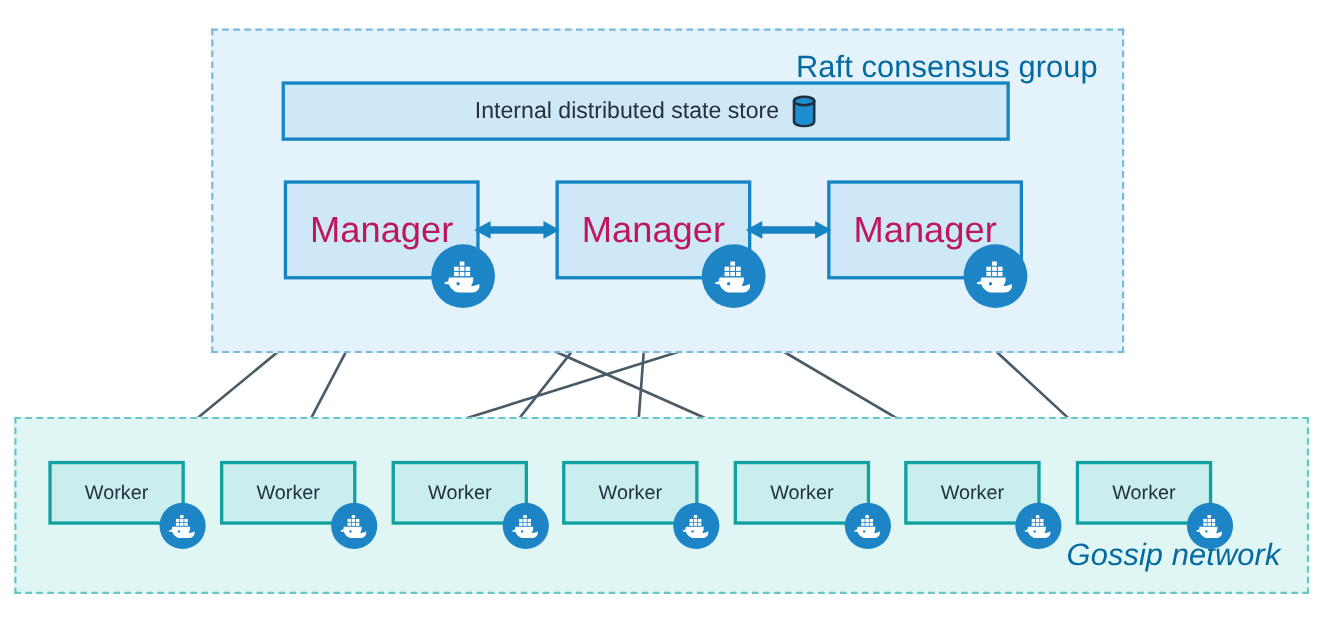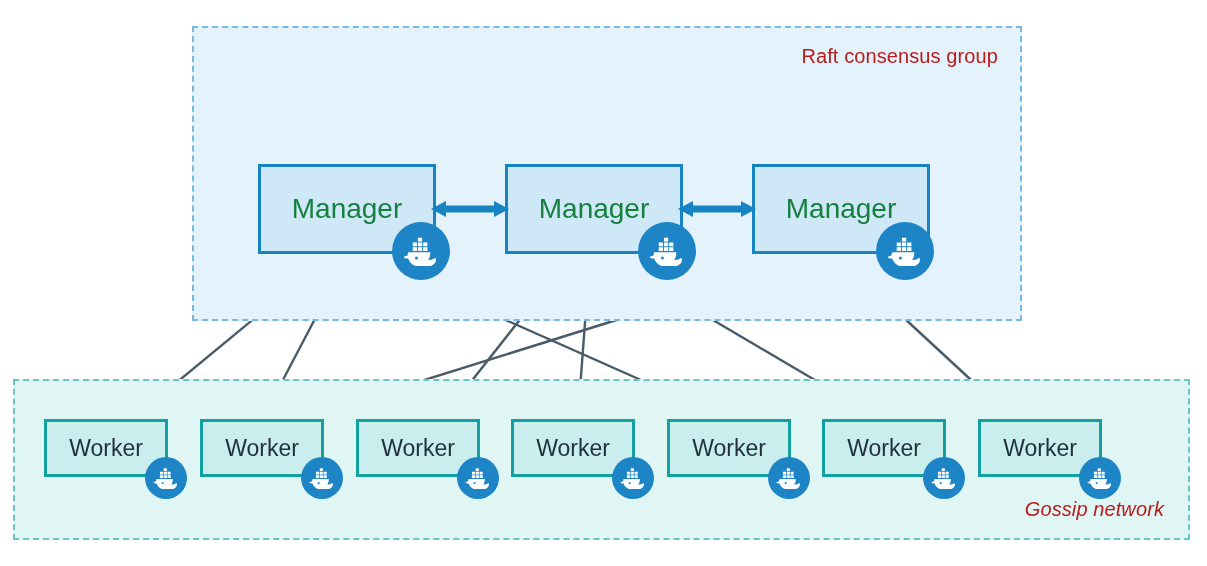--- a/index.html
+++ b/index.html
@@ -44,22 +44,22 @@
   .group.gossip {
     left: 13px;
     top: 379px;
     width: 1177px;
     height: 161px;
     background: #e0f6f5;
     border: 2px dashed #69c6c4;
   }
   .group-label {
     position: absolute;
-    font-size: 20px;
-    color: #b91c1c;
+    font-size: 28px;
+    color: #0369a1;
     white-space: nowrap;
     letter-spacing: 0.1px;
   }
   .group.raft .group-label {
     right: 22px;
     top: 17px;
   }
   .group.gossip .group-label {
     right: 24px;
     bottom: 17px;
@@ -100,43 +100,43 @@
     width: 178px;
     height: 90px;
     box-sizing: border-box;
     background: #cfe8f7;
     border: 3px solid #1683c3;
     display: flex;
     align-items: center;
     justify-content: center;
   }
   .manager .label {
-    font-size: 28px;
-    color: #15803d;
+    font-size: 33px;
+    color: #be185d;
     white-space: nowrap;
   }
   .manager.m1 { left: 258px; }
   .manager.m2 { left: 505px; }
   .manager.m3 { left: 752px; }
 
   
   .worker {
     position: absolute;
     top: 419px;
     width: 124px;
     height: 58px;
     box-sizing: border-box;
     background: #c9eeed;
     border: 3px solid #12a0a0;
     display: flex;
     align-items: center;
     justify-content: center;
   }
   .worker .label {
-    font-size: 23px;
+    font-size: 18px;
     color: #23313f;
     white-space: nowrap;
   }
 
   
   .docker-badge {
     position: absolute;
     width: 58px;
     height: 58px;
     border-radius: 50%;
@@ -191,20 +191,27 @@
 
       <path d="M818,257 L306,417"></path>
       <path d="M838,257 L1010,416"></path>
     </g>
   </svg>
 
   <div class="group raft">
     <span class="group-label">Raft consensus group</span>
   </div>
 
+  <div class="state-store">
+    <span class="label">Internal distributed state store</span>
+    <svg class="db-icon" viewBox="0 0 24 32" xmlns="http://www.w3.org/2000/svg">
+      <path d="M2 6 L2 26 C2 29.2 6.6 31 12 31 C17.4 31 22 29.2 22 26 L22 6 Z" fill="#1d8fd1" stroke="#1f2f3d" stroke-width="2.6" stroke-linejoin="round"></path>
+      <ellipse cx="12" cy="6" rx="10" ry="4.2" fill="#1d8fd1" stroke="#1f2f3d" stroke-width="2.6"></ellipse>
+    </svg>
+  </div>
 
   <div class="manager m1">
     <span class="label">Manager</span>
   </div>
   <div class="manager m2">
     <span class="label">Manager</span>
   </div>
   <div class="manager m3">
     <span class="label">Manager</span>
   </div>

